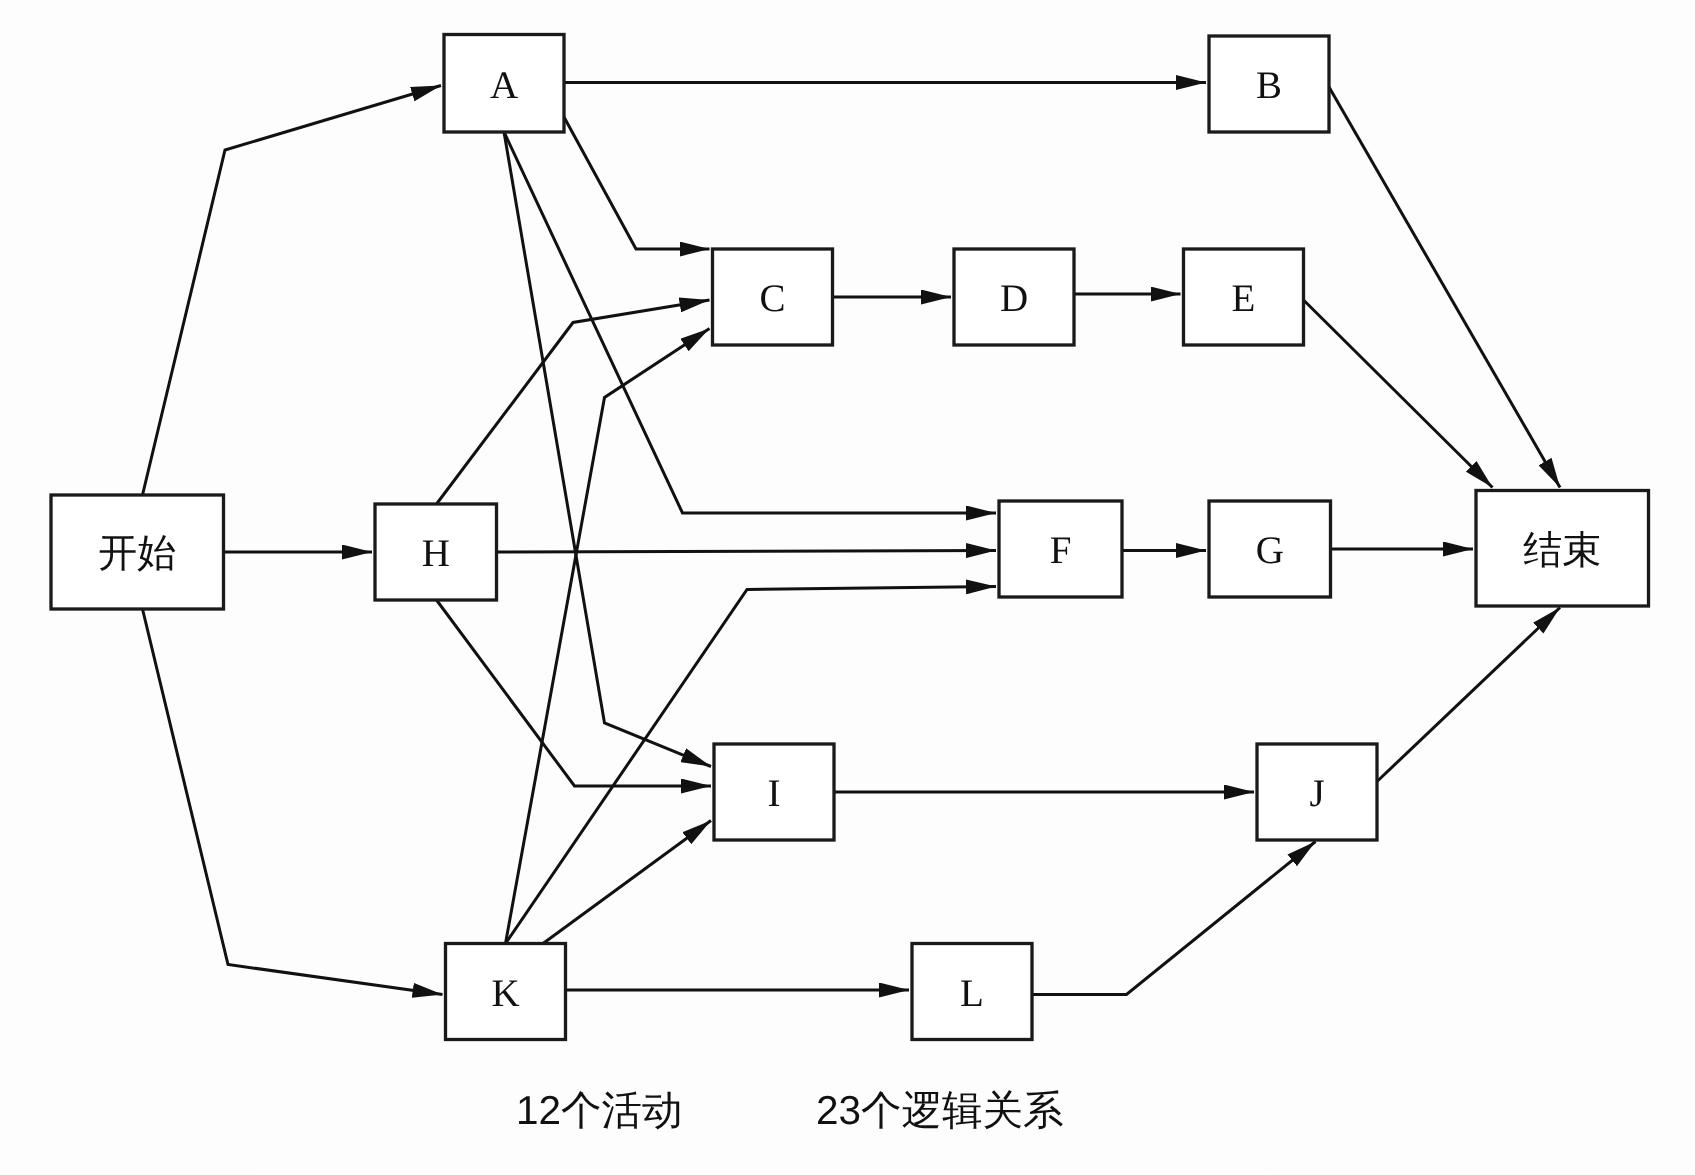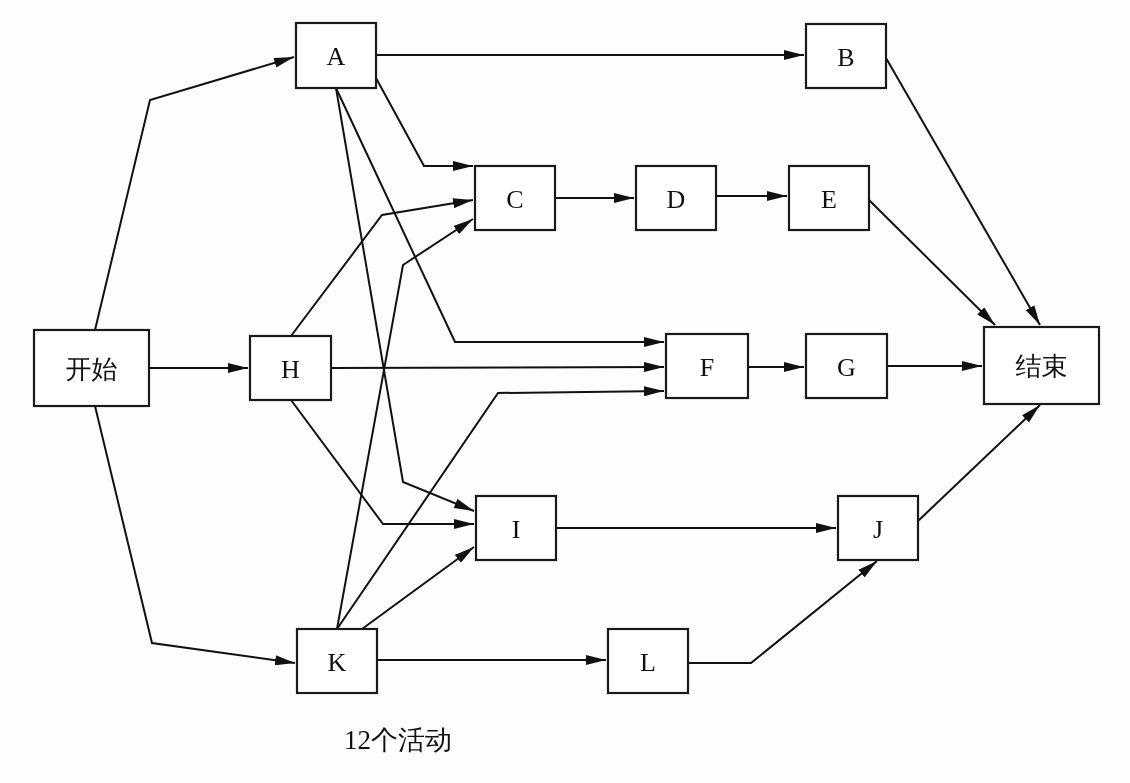--- a/index.html
+++ b/index.html
@@ -1,21 +1,21 @@
 <!DOCTYPE html>
 <html><head>
 <meta charset="utf-8">
 <style>
   html, body { margin: 0; padding: 0; background: #ffffff; }
   #canvas { position: relative; width: 1130px; height: 783px; background: #fdfdfd; overflow: hidden; }
   svg { position: absolute; left: 0; top: 0; }
   .node rect { fill: #ffffff; stroke: #1a1a1a; stroke-width: 2.2; }
   .node text { font-family: "Liberation Serif", "DejaVu Serif", serif; font-size: 26px; fill: #111; text-anchor: middle; dominant-baseline: central; }
   .edge { fill: none; stroke: #111; stroke-width: 2; }
-  .caption { position: absolute; top: 722px; font-family: Liberation Serif, serif; font-size: 27px; color: #111; white-space: nowrap; }
+  .caption { position: absolute; top: 722px; font-family: Liberation Sans, sans-serif; font-size: 27px; color: #111; white-space: nowrap; }
 </style>
 </head>
 <body>
 
 <div id="canvas">
   <svg id="svg" width="1130" height="783" viewBox="0 0 1130 783">
     <defs>
       <marker id="arrow" viewBox="0 0 20 10" refX="20" refY="5" markerWidth="20" markerHeight="10" markerUnits="userSpaceOnUse" orient="auto">
         <path d="M0,0 L20,5 L0,10 Z" fill="#111"></path>
       </marker>
@@ -98,13 +98,14 @@
           <rect x="608" y="629" width="80" height="64"></rect>
           <text x="648" y="662">L</text>
         </g>
         <g class="node">
           <rect x="984" y="327" width="115" height="77"></rect>
           <text x="1041.5" y="366.5" font-size="28">结束</text>
         </g>
       </g>
   </svg>
   <div class="caption" style="left:344px;">12个活动</div>
+  <div class="caption" style="left:544px;">23个逻辑关系</div>
 </div>
 
 </body></html>

